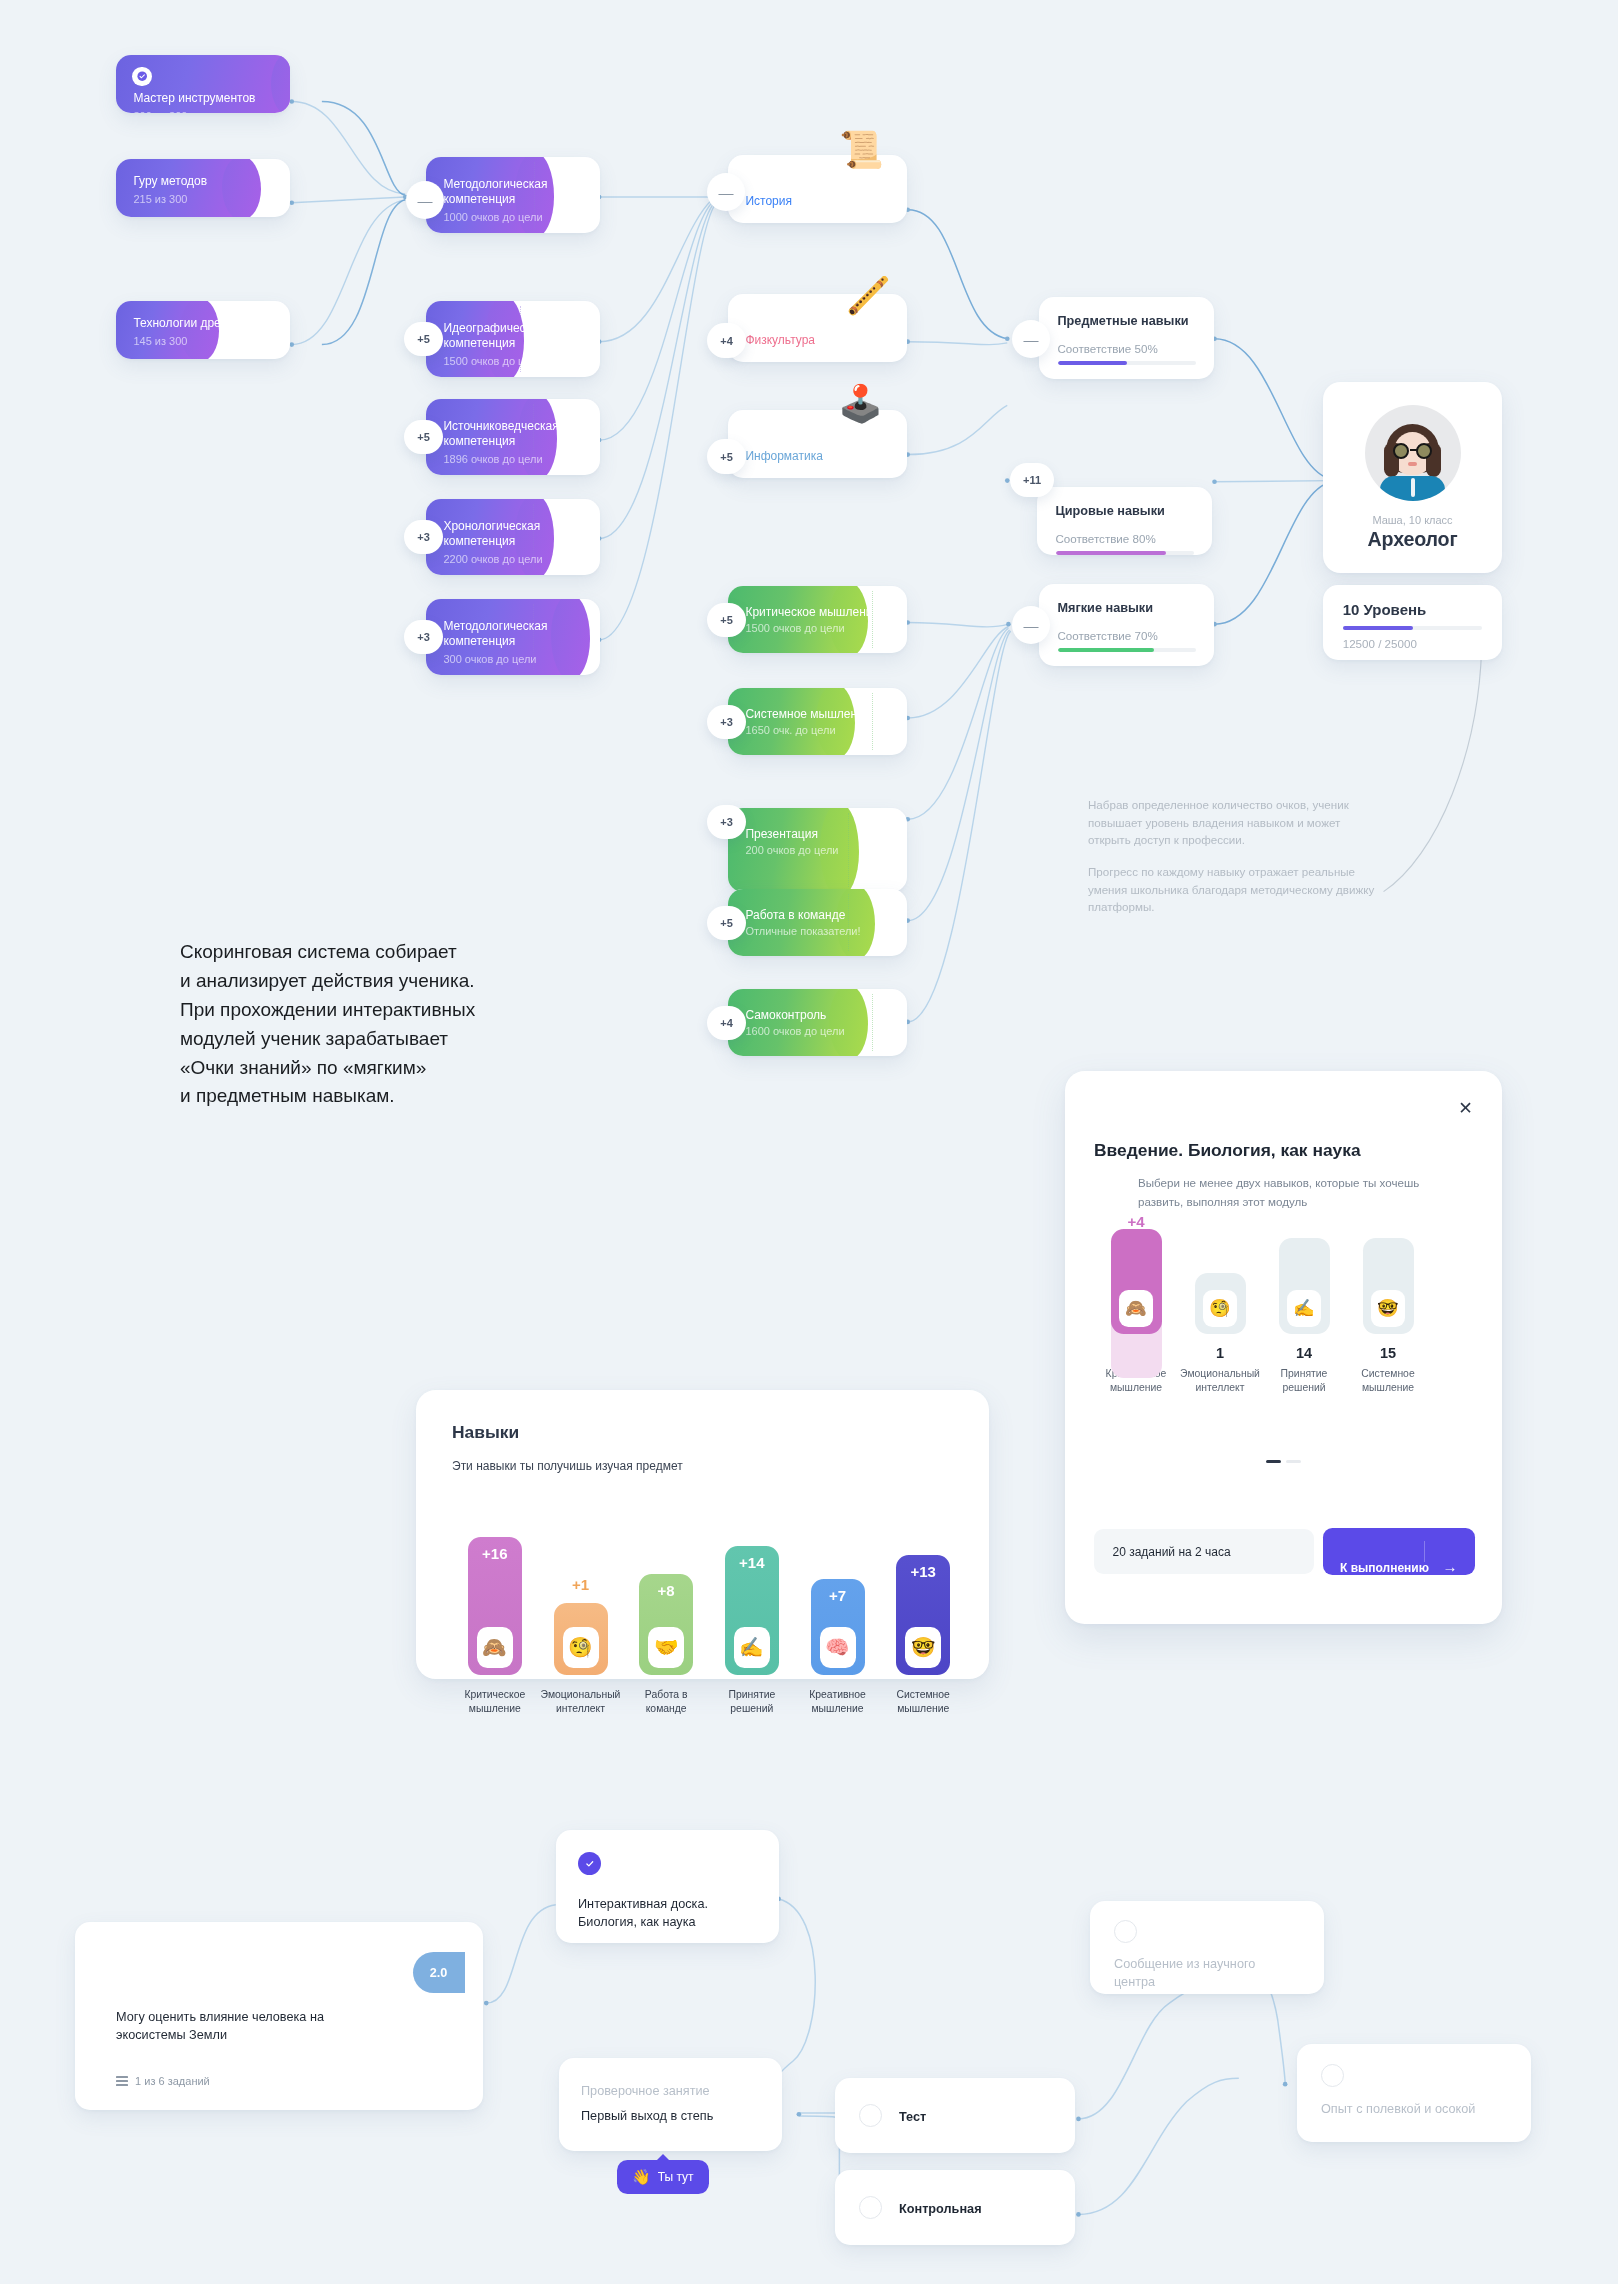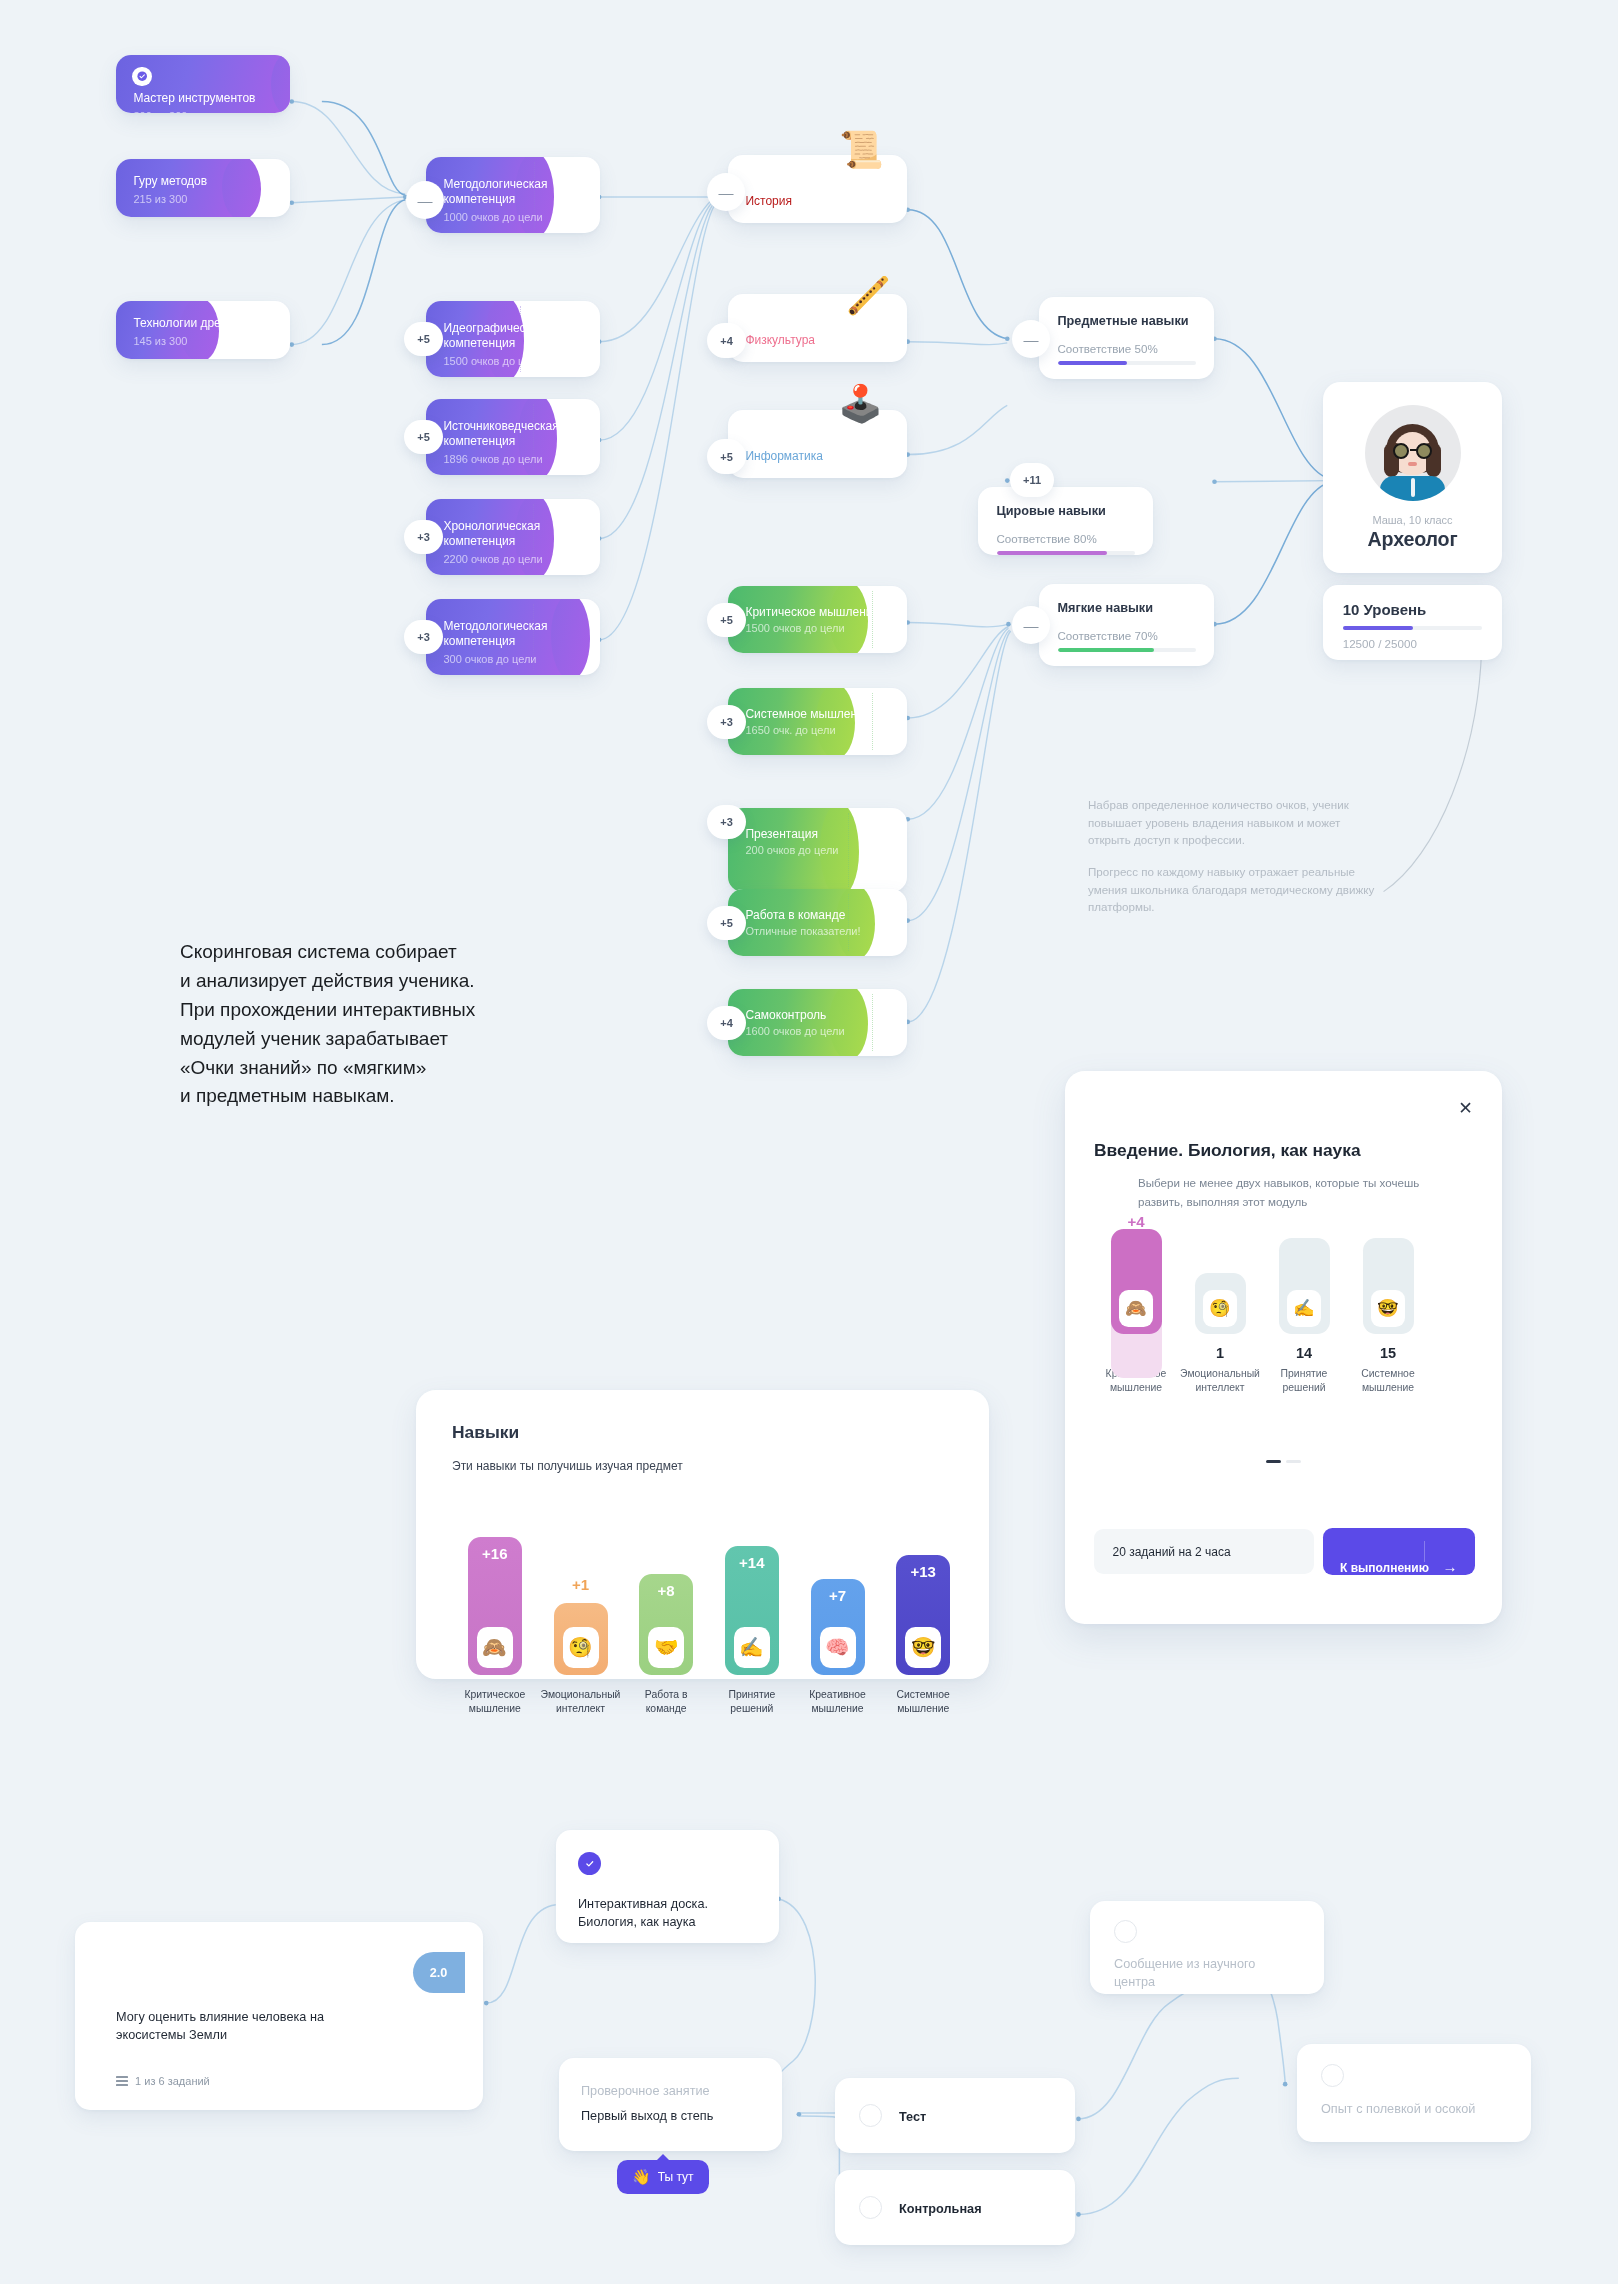--- a/index.html
+++ b/index.html
@@ -337,21 +337,21 @@
   <div class="dash" style="left:107px;"></div>
   <div class="txt" style="top:19.7px;">
     <div class="t1">Методологическая компетенция</div>
     <div class="t2">300 очков до цели</div>
   </div>
 </div>
 <div class="pill" style="left:404px;top:620px;width:39px;height:34px;">+3</div>
 
 <div class="subj" style="left:728px;top:155px;width:179px;height:68px;">
   <div class="em" style="right:23px;top:-23px;">📜</div>
-  <div class="nm" style="color:#b91c1c;">История</div>
+  <div class="nm" style="color:#3b82f6;">История</div>
 </div>
 <div class="pill dashmark" style="left:707px;top:173px;width:38px;height:38px;">—</div>
 
 <div class="subj" style="left:728px;top:294px;width:179px;height:68px;">
   <div class="em" style="right:16px;top:-16px;">🪈</div>
   <div class="nm" style="color:#ee6f8e;">Физкультура</div>
 </div>
 <div class="pill" style="left:707px;top:323px;width:39px;height:35px;">+4</div>
 
 <div class="subj" style="left:728px;top:410px;width:179px;height:68px;">
@@ -412,21 +412,21 @@
 
 <div class="sum" style="left:1039px;top:297px;width:175px;height:82px;">
   <div class="h">Предметные навыки</div>
   <div class="s">Соответствие 50%</div>
   <div class="bar">
         <i style="width:50%;background:#6c5ce7;"></i>
       </div>
 </div>
 <div class="pill dashmark" style="left:1012px;top:320px;width:38px;height:38px;">—</div>
 
-<div class="sum" style="left:978px;top:439px;width:175px;height:68px;margin-top:48px;">
+<div class="sum" style="left:1037px;top:439px;width:175px;height:68px;margin-top:48px;">
   <div class="h">Цировые навыки</div>
   <div class="s">Соответствие 80%</div>
   <div class="bar">
         <i style="width:80%;background:#bb6fd6;"></i>
       </div>
 </div>
 <div class="pill" style="left:1010px;top:463px;width:44px;height:34px;">+11</div>
 
 <div class="sum" style="left:1039px;top:584px;width:175px;height:82px;">
   <div class="h">Мягкие навыки</div>

